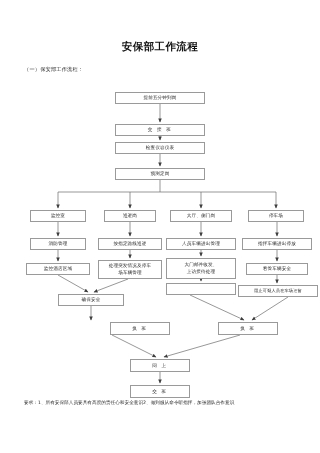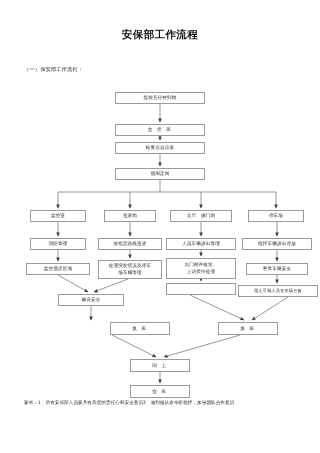--- a/index.html
+++ b/index.html
@@ -24,21 +24,21 @@
   #svg-layer {
     position: absolute;
     left: 0; top: 0;
     width: 320px;
     height: 453px;
     pointer-events: none;
   }
   .title {
     position: absolute;
     left: 0;
-    top: 28px;
+    top: 40px;
     width: 320px;
     text-align: center;
     font-size: 10.5px;
     font-weight: bold;
     letter-spacing: 0.4px;
     color: #111;
   }
   .subtitle {
     position: absolute;
     left: 24px;

